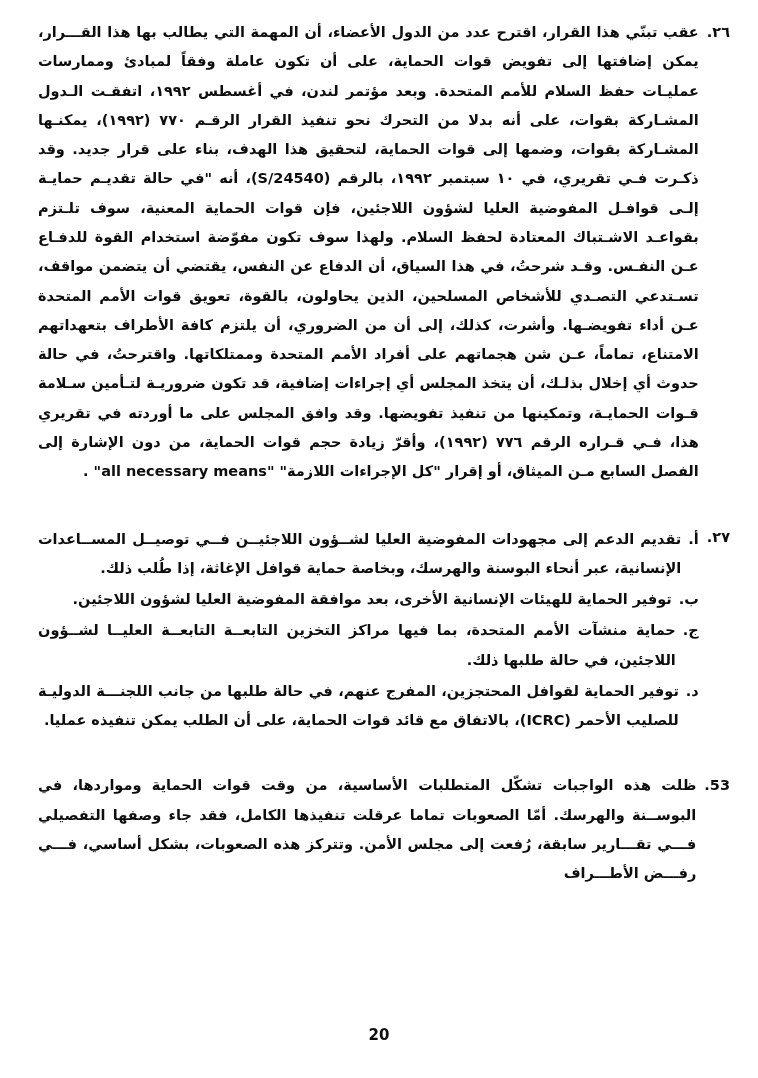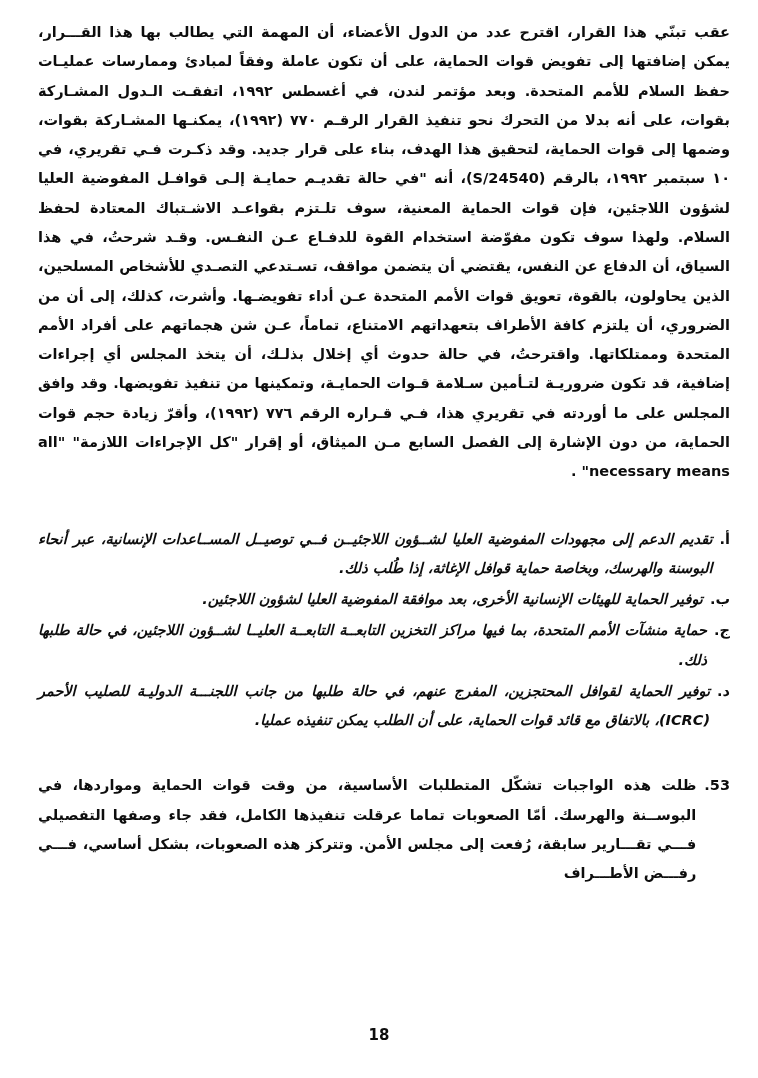--- a/index.html
+++ b/index.html
@@ -50,44 +50,45 @@
     margin-top: 2px;
   }
   .duty-label {
     flex: 0 0 auto;
     white-space: nowrap;
   }
   .duty-text {
     flex: 1 1 auto;
     min-width: 0;
     text-align: justify;
-    font-style: italic;
   }
   .page-number {
     position: absolute;
     left: 0;
     right: 0;
     bottom: 28px;
     text-align: center;
     font-weight: 700;
     font-size: 15px;
   }
 </style>
 </head>
 <body>
 
 <div class="page">
 
   <div class="para">
+    <span class="para-num">٢٦.</span>
     <div class="para-body">
       <span class="para-text">عقب تبنّي هذا القرار، اقترح عدد من الدول الأعضاء، أن المهمة التي يطالب بها هذا القـــرار، يمكن إضافتها إلى تفويض قوات الحماية، على أن تكون عاملة وفقاً لمبادئ وممارسات عمليـات حفظ السلام للأمم المتحدة. وبعد مؤتمر لندن، في أغسطس ١٩٩٢، اتفقـت الـدول المشـاركة بقوات، على أنه بدلا من التحرك نحو تنفيذ القرار الرقـم ٧٧٠ (١٩٩٢)، يمكنـها المشـاركة بقوات، وضمها إلى قوات الحماية، لتحقيق هذا الهدف، بناء على قرار جديد. وقد ذكـرت فـي تقريري، في ١٠ سبتمبر ١٩٩٢، بالرقم (S/24540)، أنه "في حالة تقديـم حمايـة إلـى قوافـل المفوضية العليا لشؤون اللاجئين، فإن قوات الحماية المعنية، سوف تلـتزم بقواعـد الاشـتباك المعتادة لحفظ السلام. ولهذا سوف تكون مفوّضة استخدام القوة للدفـاع عـن النفـس. وقـد شرحتُ، في هذا السياق، أن الدفاع عن النفس، يقتضي أن يتضمن مواقف، تسـتدعي التصـدي للأشخاص المسلحين، الذين يحاولون، بالقوة، تعويق قوات الأمم المتحدة عـن أداء تفويضـها. وأشرت، كذلك، إلى أن من الضروري، أن يلتزم كافة الأطراف بتعهداتهم الامتناع، تماماً، عـن شن هجماتهم على أفراد الأمم المتحدة وممتلكاتها. واقترحتُ، في حالة حدوث أي إخلال بذلـك، أن يتخذ المجلس أي إجراءات إضافية، قد تكون ضروريـة لتـأمين سـلامة قـوات الحمايـة، وتمكينها من تنفيذ تفويضها. وقد وافق المجلس على ما أوردته في تقريري هذا، فـي قـراره الرقم ٧٧٦ (١٩٩٢)، وأقرّ زيادة حجم قوات الحماية، من دون الإشارة إلى الفصل السابع مـن الميثاق، أو إقرار "كل الإجراءات اللازمة" "all necessary means" .</span>
     </div>
   </div>
 
   <div class="para">
+    <span class="para-num">٢٧.</span>
     <div class="para-body">
       <div class="duty-list">
         <div class="duty-item">
           <span class="duty-label">أ.</span>
           <span class="duty-text">تقديم الدعم إلى مجهودات المفوضية العليا لشــؤون اللاجئيــن فــي توصيــل المســاعدات الإنسانية، عبر أنحاء البوسنة والهرسك، وبخاصة حماية قوافل الإغاثة، إذا طُلب ذلك.</span>
         </div>
         <div class="duty-item">
           <span class="duty-label">ب.</span>
           <span class="duty-text">توفير الحماية للهيئات الإنسانية الأخرى، بعد موافقة المفوضية العليا لشؤون اللاجئين.</span>
         </div>
@@ -103,15 +104,15 @@
     </div>
   </div>
 
   <div class="para">
     <span class="para-num">53.</span>
     <div class="para-body">
       <span class="para-text">ظلت هذه الواجبات تشكّل المتطلبات الأساسية، من وقت قوات الحماية ومواردها، في البوســنة والهرسك. أمّا الصعوبات تماما عرقلت تنفيذها الكامل، فقد جاء وصفها التفصيلي فـــي تقـــارير سابقة، رُفعت إلى مجلس الأمن. وتتركز هذه الصعوبات، بشكل أساسي، فـــي رفـــض الأطـــراف</span>
     </div>
   </div>
 
-  <div class="page-number">18</div>
+  <div class="page-number">20</div>
 
 </div>
 
 </body></html>

